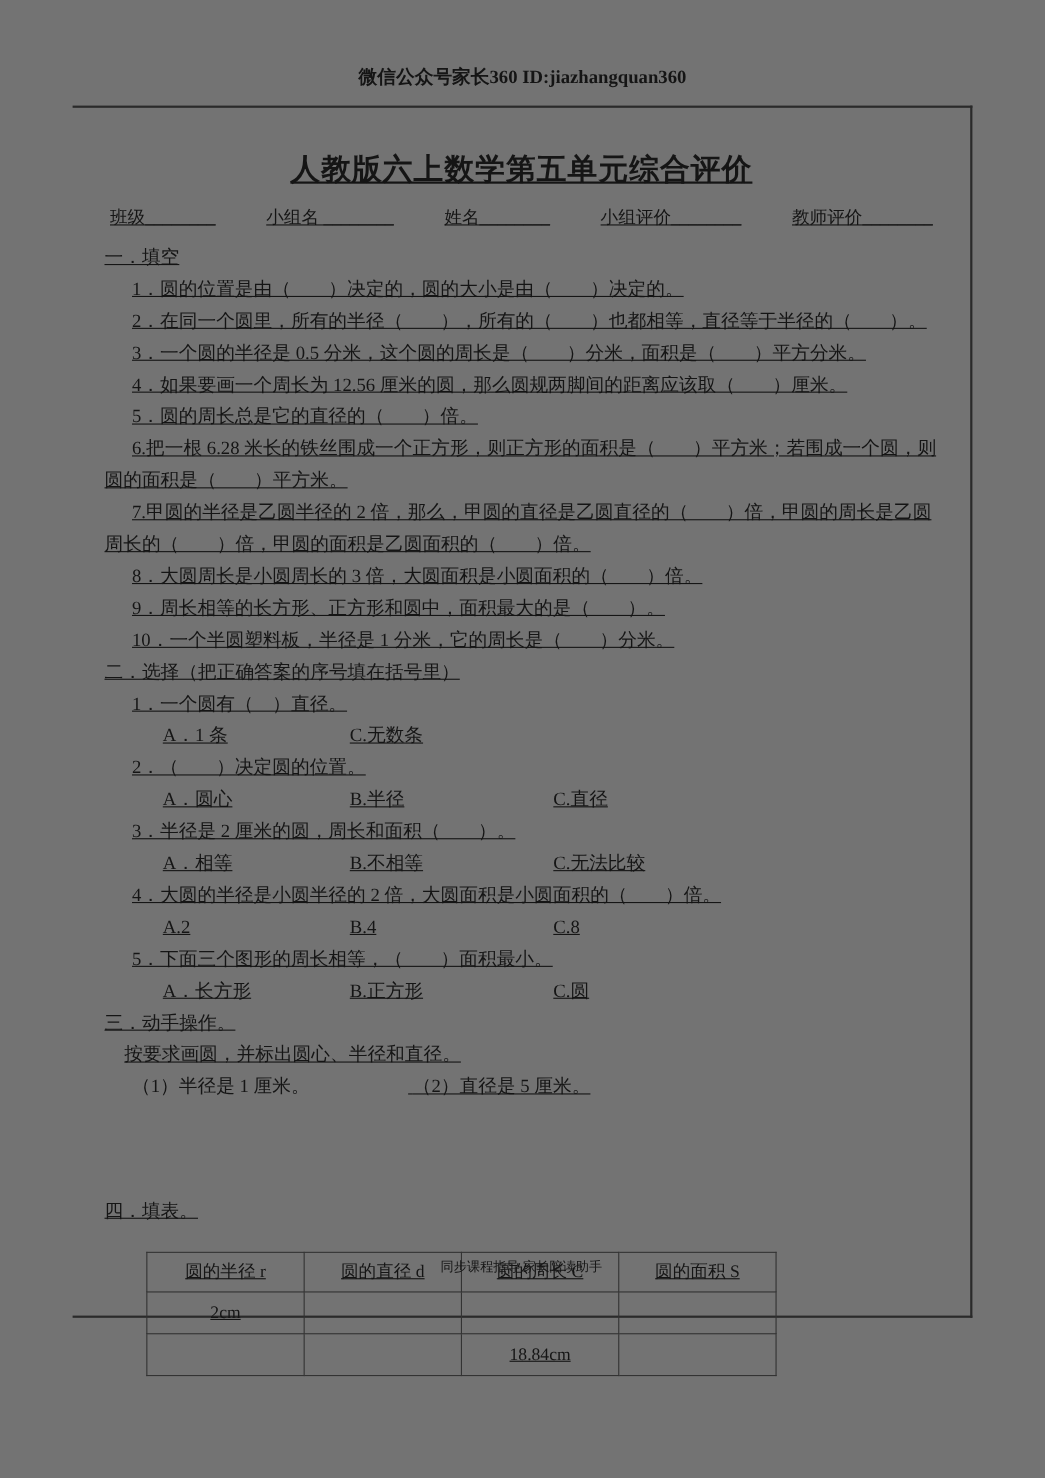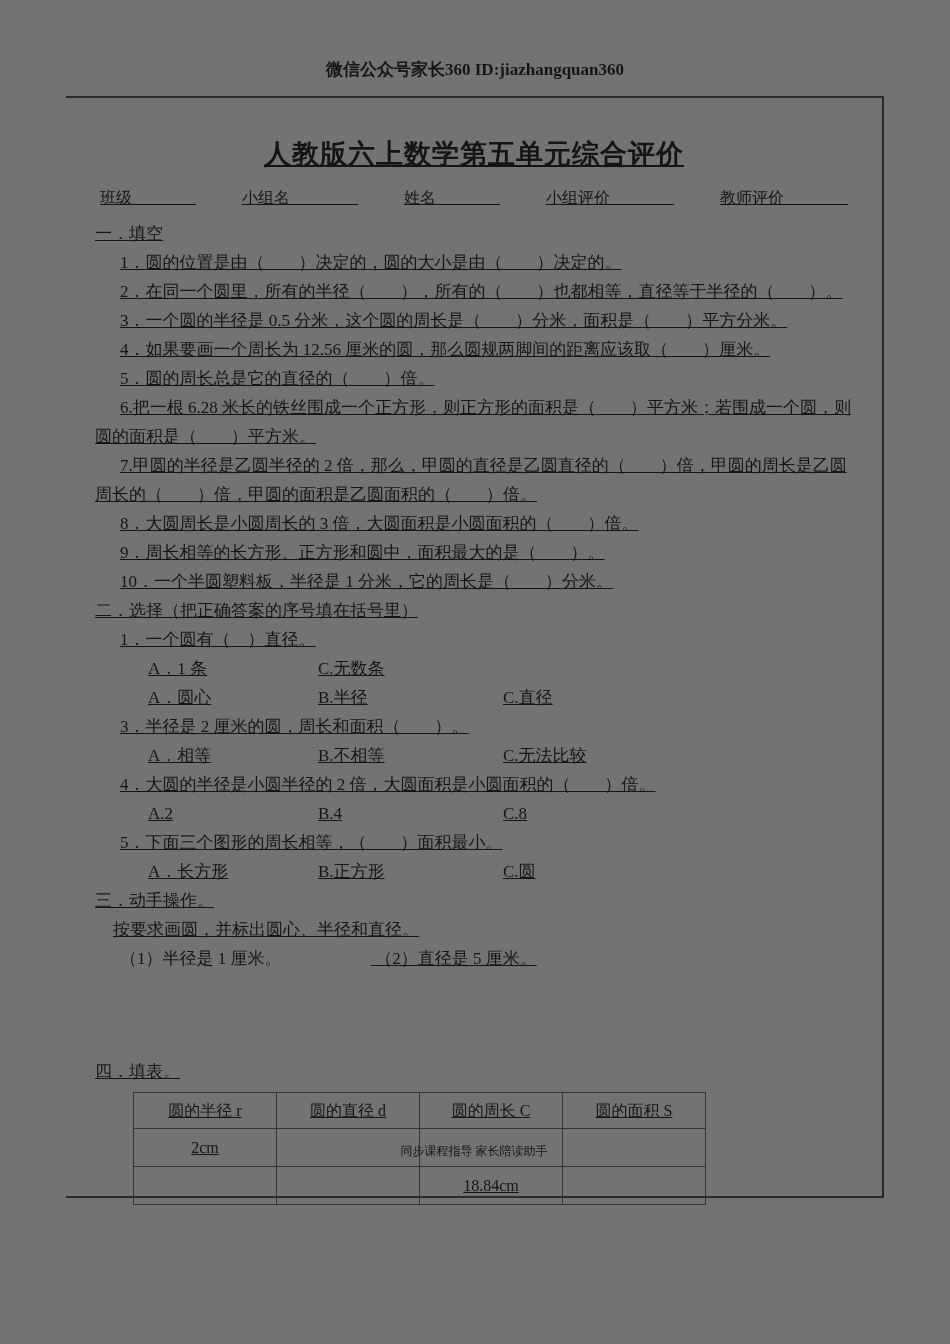--- a/index.html
+++ b/index.html
@@ -42,21 +42,21 @@
   .item { text-indent: 25px; }
   .options { display: flex; padding-left: 53px; }
   .opt-a { width: 170px; }
   .opt-b { width: 185px; }
   .sub { padding-left: 18px; }
   .tasks { text-indent: 25px; }
   .task-1 { display: inline-block; width: 251px; text-indent: 0; }
   .draw-space { height: 84px; }
 
   .fill-table {
-    margin-left: 38px; margin-top: 6px;
+    margin-left: 38px; margin-top: 23px;
     border-collapse: collapse; font-size: 16px;
   }
   .fill-table th, .fill-table td {
     border: 1.5px solid #333; width: 143px;
     text-align: center; font-weight: normal; vertical-align: middle;
   }
   .fill-table th { height: 36px; }
   .fill-table td { height: 38px; }
 
   .page-footer {
@@ -98,20 +98,21 @@
       <p class="item">10．一个半圆塑料板，半径是 1 分米，它的周长是（　　）分米。</p>
 
       <p class="sec">二．选择（把正确答案的序号填在括号里）</p>
 
       <p class="item">1．一个圆有（　）直径。</p>
       <div class="options">
         <span class="opt-a">A．1 条</span>
         <span class="opt-c">C.无数条</span>
       </div>
 
+      <p class="item">2．（　　）决定圆的位置。</p>
       <div class="options">
         <span class="opt-a">A．圆心</span>
         <span class="opt-b">B.半径</span>
         <span class="opt-c">C.直径</span>
       </div>
 
       <p class="item">3．半径是 2 厘米的圆，周长和面积（　　）。</p>
       <div class="options">
         <span class="opt-a">A．相等</span>
         <span class="opt-b">B.不相等</span>

